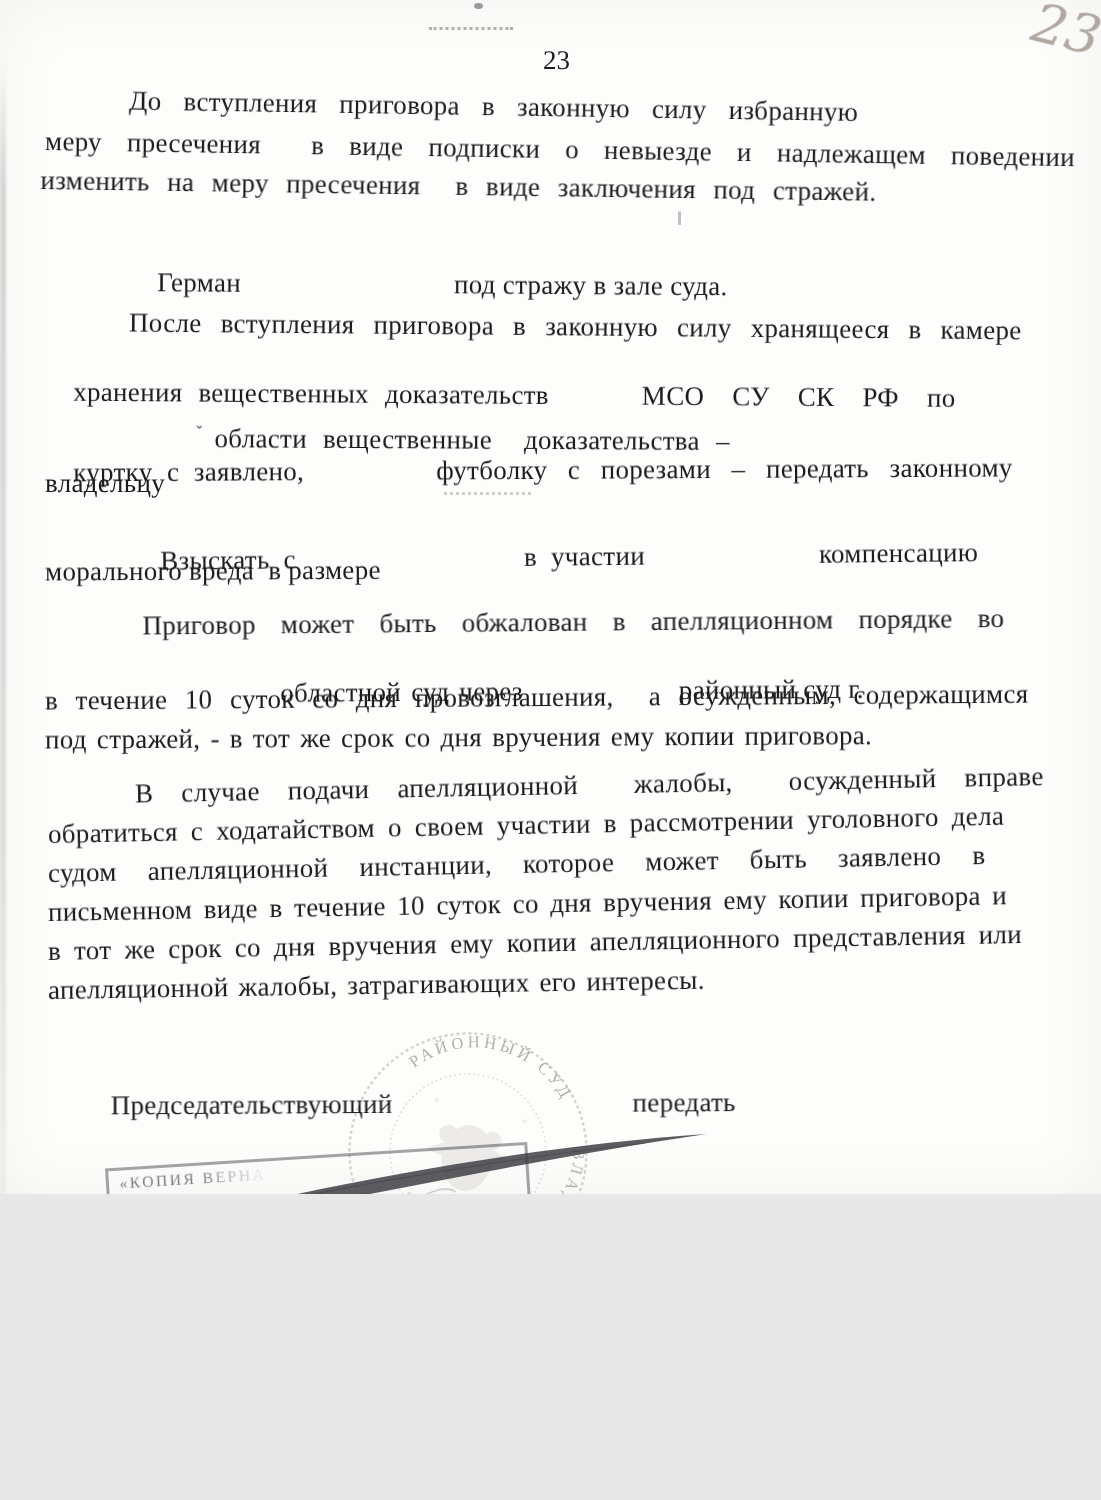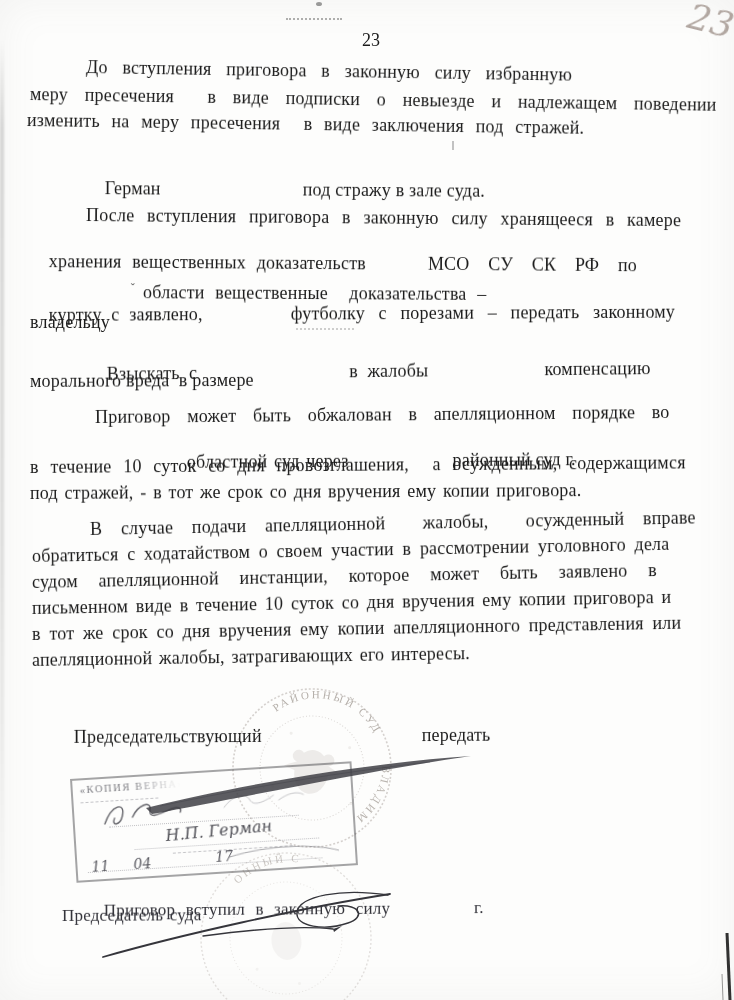--- a/index.html
+++ b/index.html
@@ -1,17 +1,17 @@
 <!DOCTYPE html>
 <html><head>
 <meta charset="utf-8">
 <style>
   html,body{margin:0;padding:0;background:#e8e8e8;}
   .page{
-    position:relative;width:734px;height:1000px;margin:0 auto;
+    position:relative;width:734px;height:796px;margin:0 auto;
     background:#fdfdfc;overflow:hidden;
     font-family:"Liberation Serif","DejaVu Serif",serif;
     box-shadow:inset 0 0 40px rgba(120,115,110,0.08);
     text-align:center;
   }
   
   .ln{
     position:absolute;white-space:pre;font-size:18px;line-height:20px;
     color:#1b1b1b;letter-spacing:.2px;filter:blur(.25px);
     transform-origin:left center;
@@ -79,21 +79,21 @@
   </div>
   <div class="ln" style="left:112px;top:258px;transform:rotate(.3deg);">
     <span style="font-size:12px;color:#555;vertical-align:6px;">ˇ</span><span style="margin-left:8px;word-spacing:6px;">области вещественные  доказательства –</span>
   </div>
   <div class="ln" style="left:30px;top:285px;transform:rotate(-.3deg);">
     <span style="word-spacing:5px;">куртку с заявлено,</span><span style="margin-left:88px;word-spacing:9px;">футболку с порезами – передать законному</span>
   </div>
   <div class="ln" style="left:30px;top:312px;">владельцу</div>
 
   <div class="ln" style="left:88px;top:344px;transform:rotate(-.6deg);">
-    <span>Взыскать  с</span><span style="margin-left:152px;">в  жалобы</span><span style="margin-left:116px;">компенсацию</span>
+    <span>Взыскать  с</span><span style="margin-left:152px;">в  участии</span><span style="margin-left:116px;">компенсацию</span>
   </div>
   <div class="ln" style="left:30px;top:371px;transform:rotate(-.3deg);">морального вреда  в размере</div>
 
   <div class="ln" style="left:95px;top:407px;word-spacing:12px;transform:rotate(-.5deg);">Приговор может быть обжалован в апелляционном порядке во</div>
   <div class="ln" style="left:168px;top:432px;transform:rotate(-.4deg);">
     <span style="word-spacing:2px;">областной суд через</span><span style="margin-left:104px;">районный суд г.</span>
   </div>
   <div class="ln" style="left:30px;top:457px;word-spacing:7px;transform:rotate(-.4deg);">в течение 10 суток со дня провозглашения,  а осужденным, содержащимся</div>
   <div class="ln" style="left:30px;top:483px;word-spacing:2px;transform:rotate(-.3deg);">под стражей, - в тот же срок со дня вручения ему копии приговора.</div>
 

